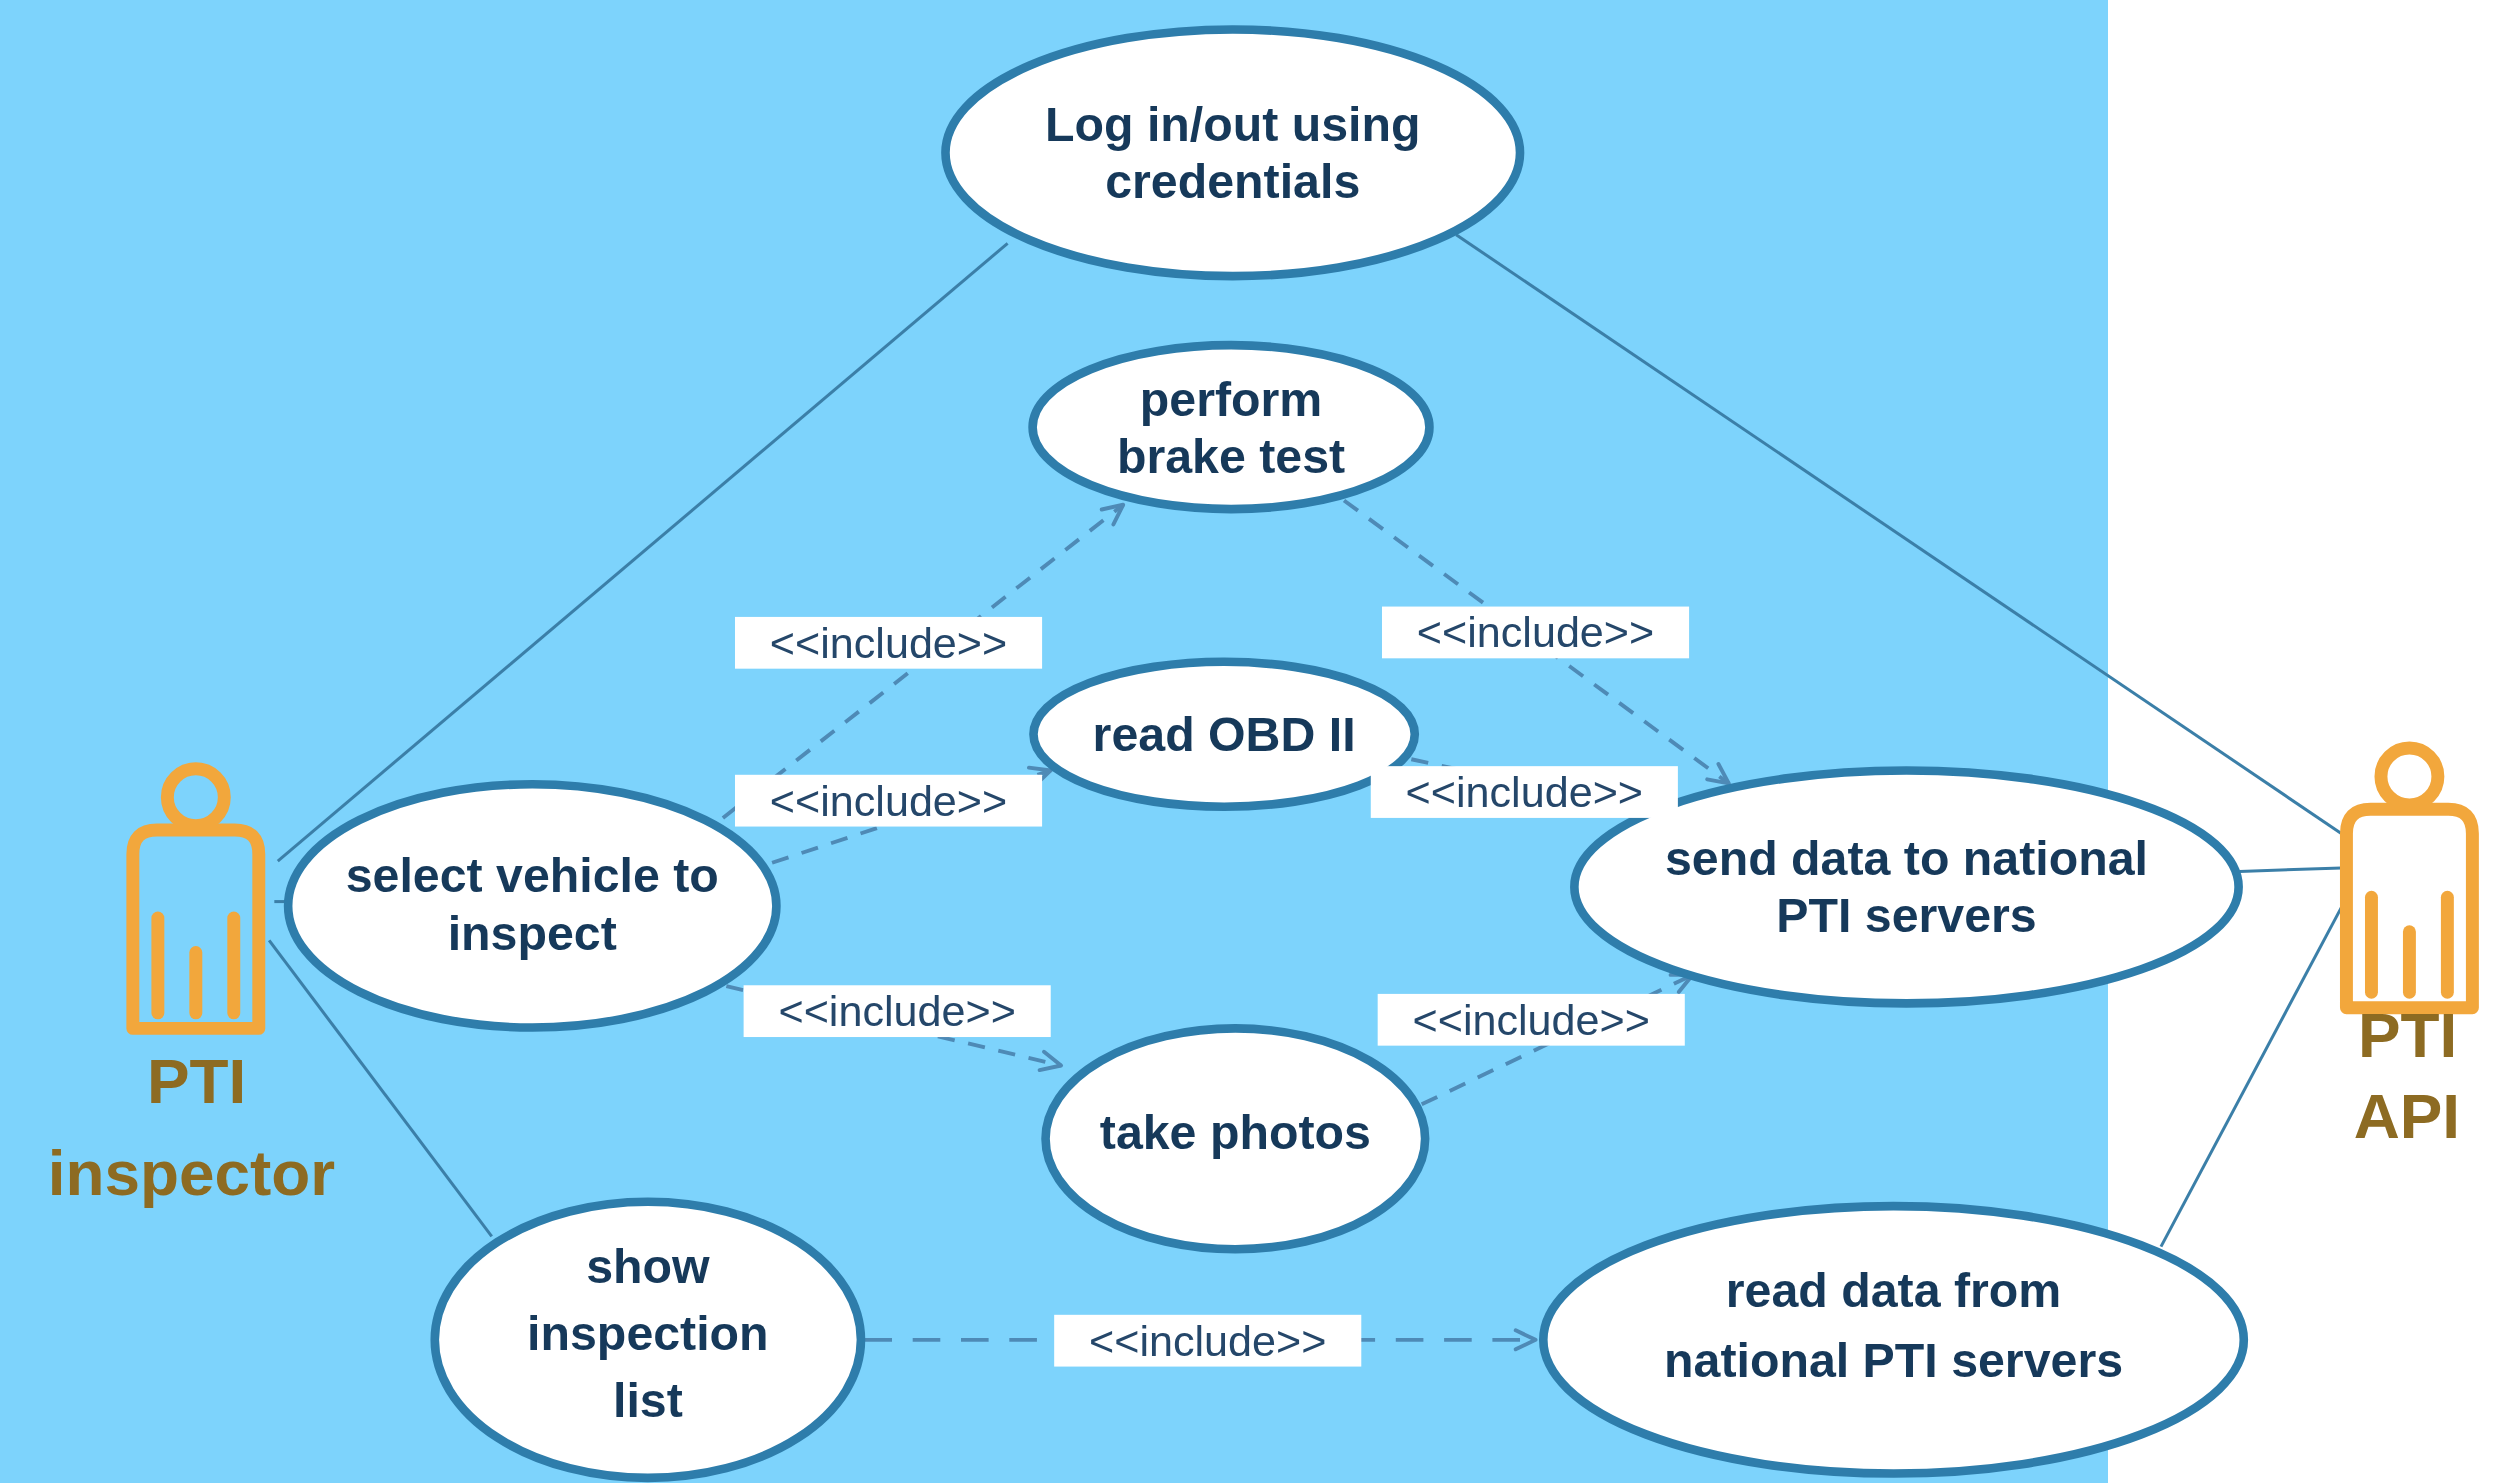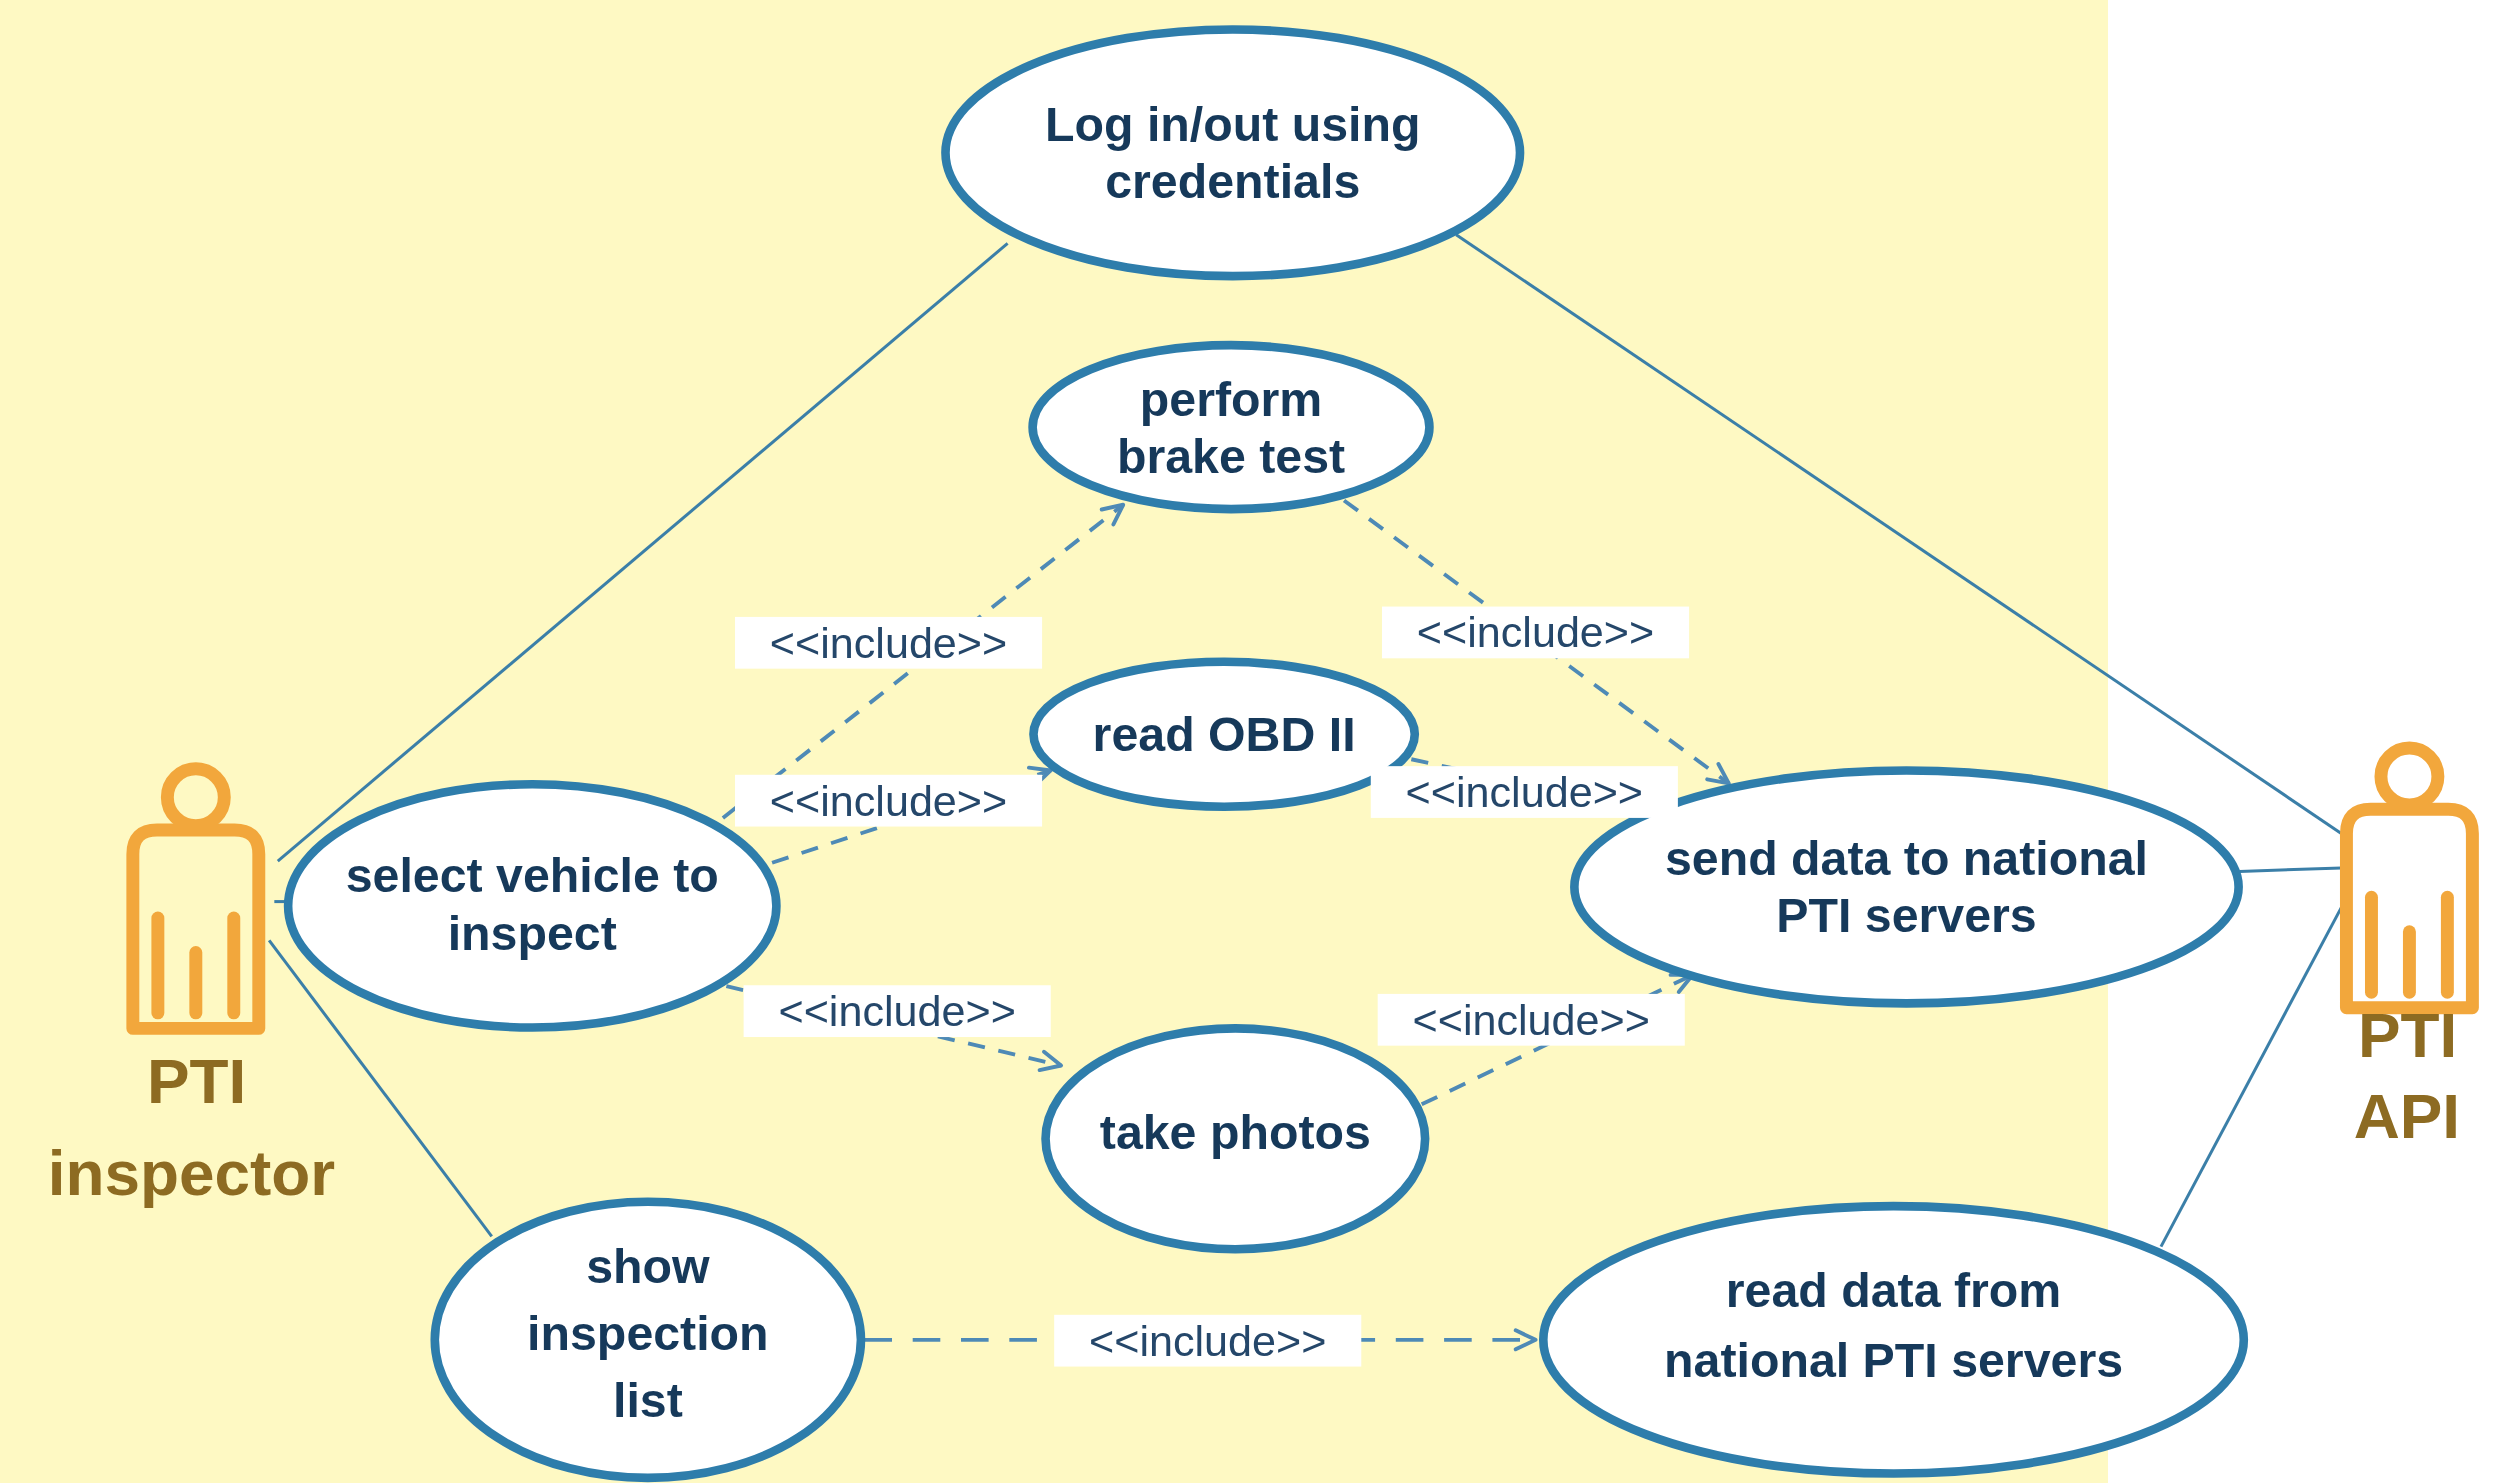--- a/index.html
+++ b/index.html
@@ -1,16 +1,16 @@
 <!DOCTYPE html>
 <html style="font-size:14px"><head>
 <meta charset="utf-8">
 <style>
   html, body { margin: 0; padding: 0; background: #ffffff; }
-  .stage { width: 2108px; height: 1484px; position: relative; background: #fef9c3; }
+  .stage { width: 2108px; height: 1484px; position: relative; background: #7dd3fc; }
   svg { display: block; }
   .uc-ellipse   { fill: #ffffff; stroke: #2e7dab; stroke-width: 10; }
   .assoc-line   { stroke: #3b7fa8; stroke-width: 3.5; fill: none; }
   .include-line { stroke: #4e8ab6; stroke-width: 4.5; fill: none; stroke-dasharray: 20 16; }
   .include-line.long-dash { stroke-dasharray: 32 24; }
   .label-bg     { fill: #ffffff; }
   .uc-text    { font: 700 56px "Liberation Sans", sans-serif; fill: #16395a;
                 text-anchor: middle; dominant-baseline: central; }
   .inc-text   { font: 400 50px "Liberation Sans", sans-serif; fill: #25476a;
                 text-anchor: middle; dominant-baseline: central; }

